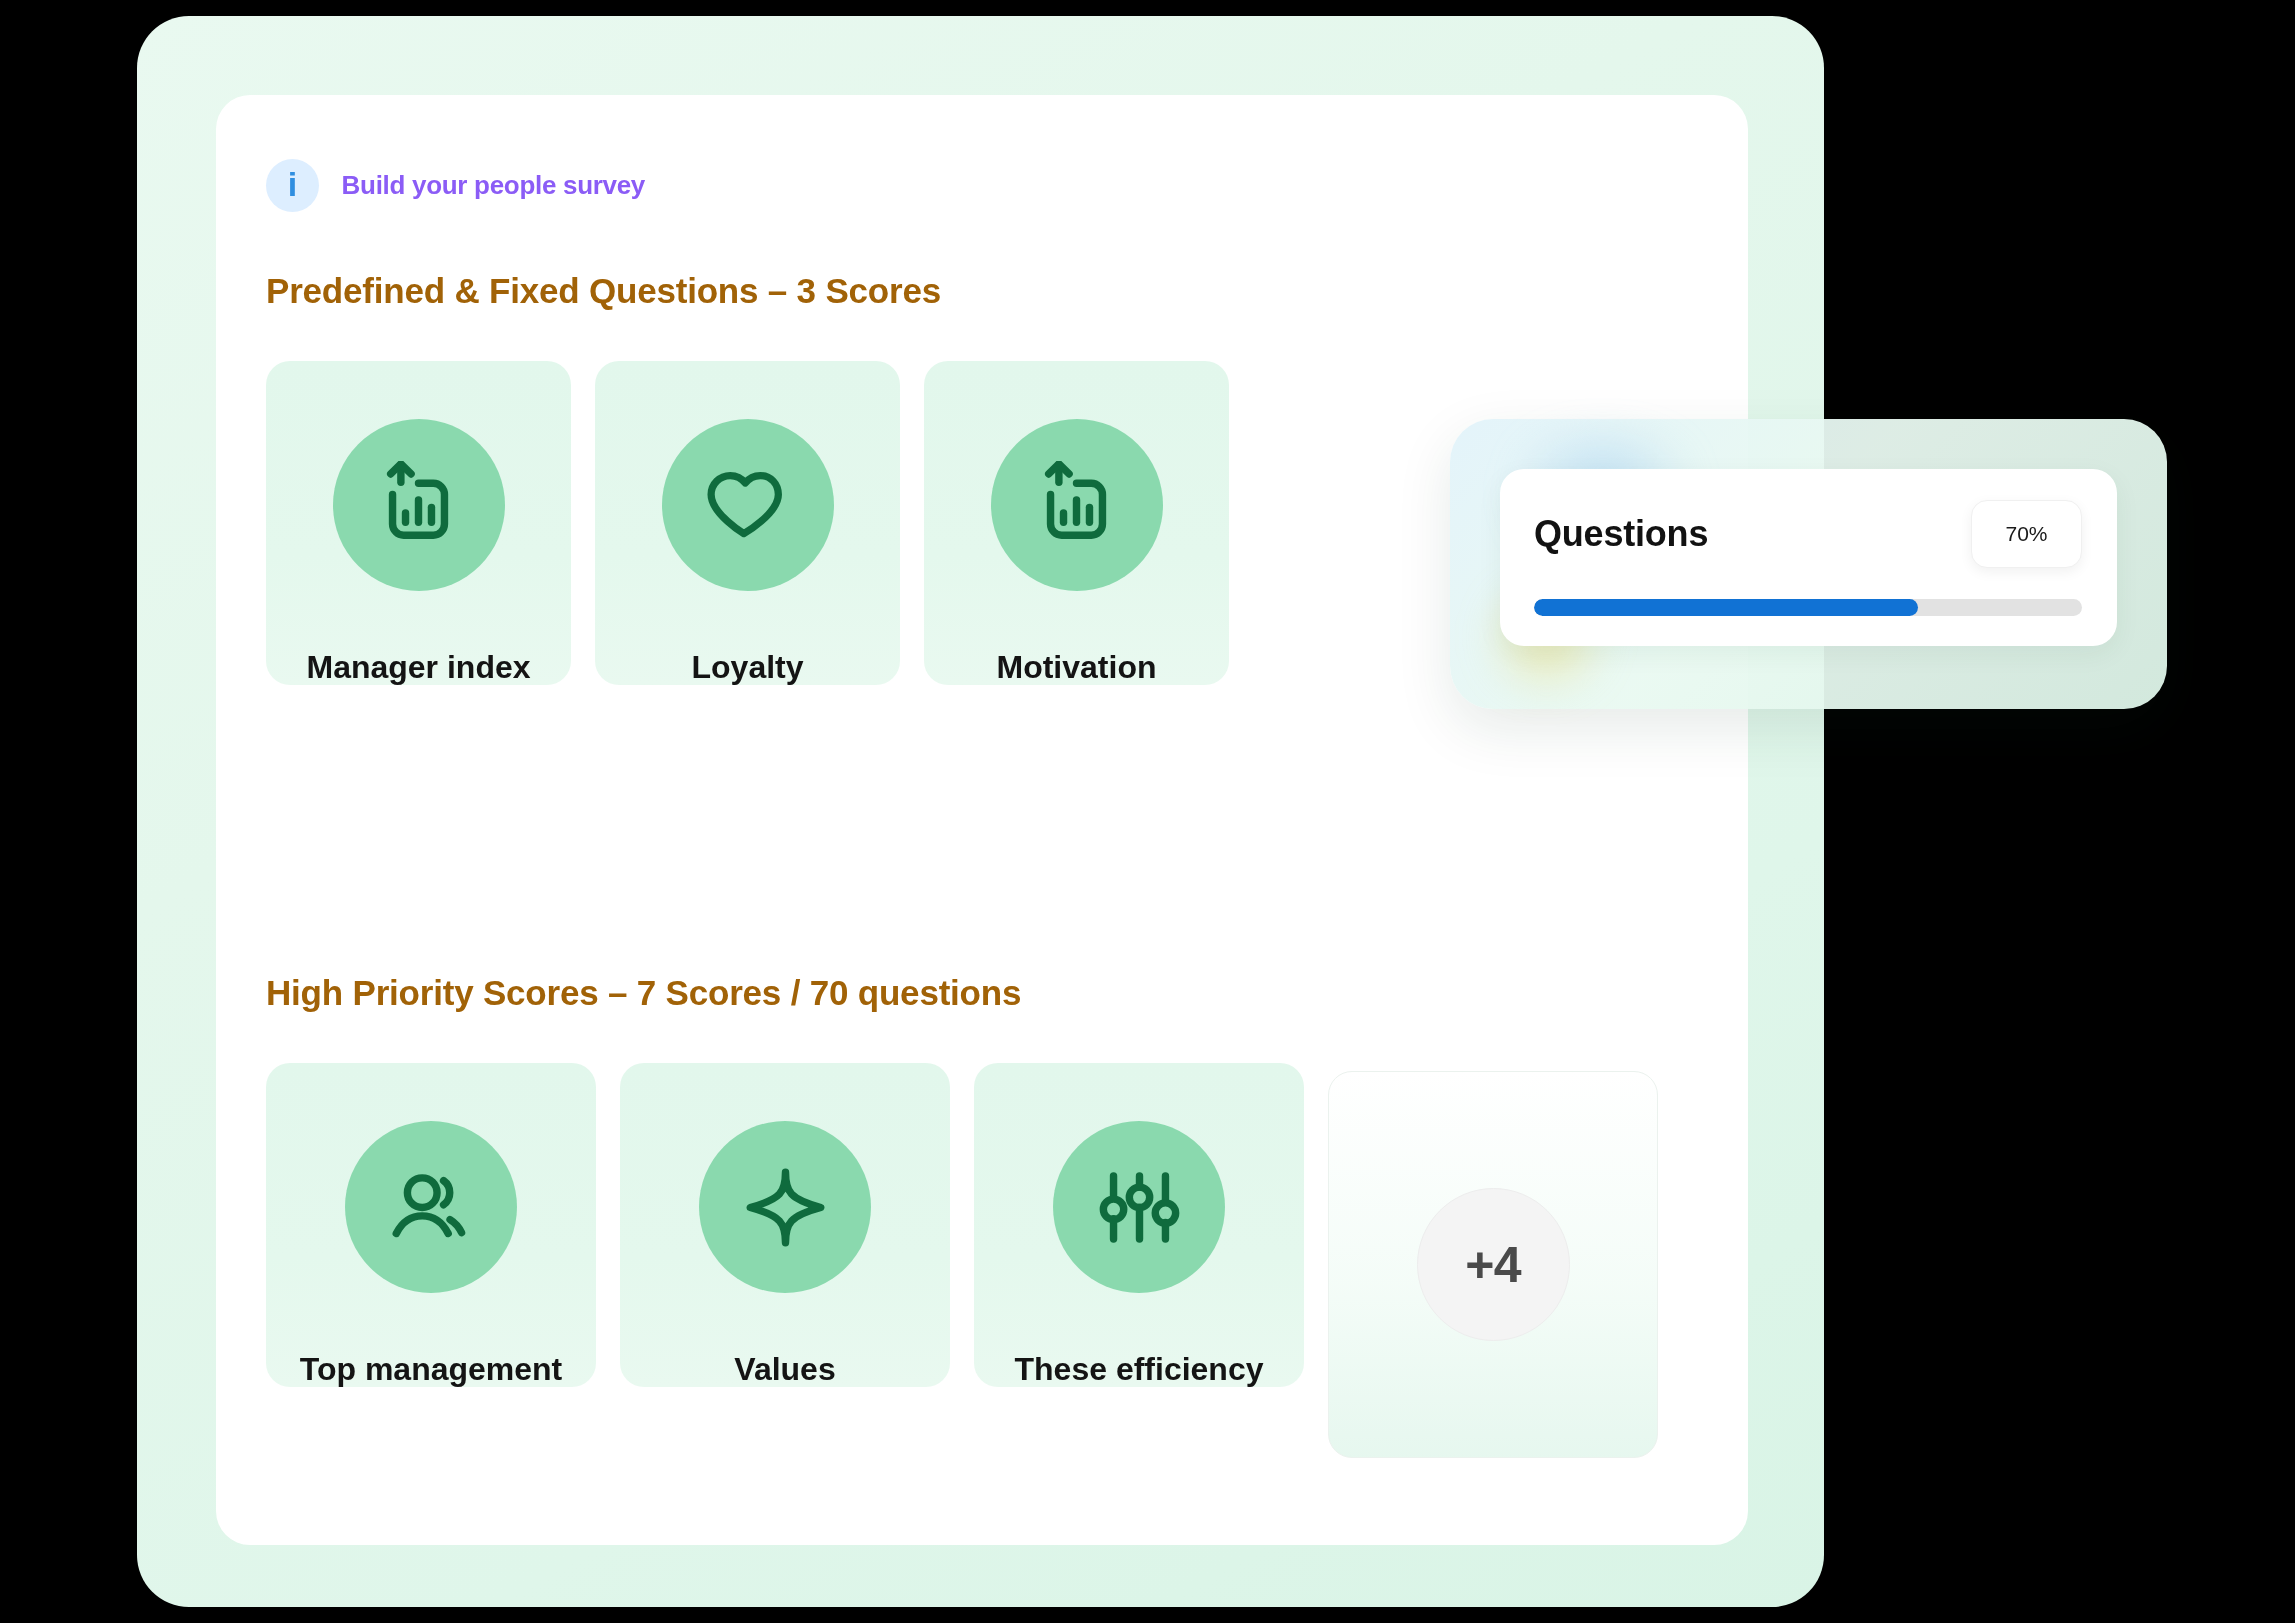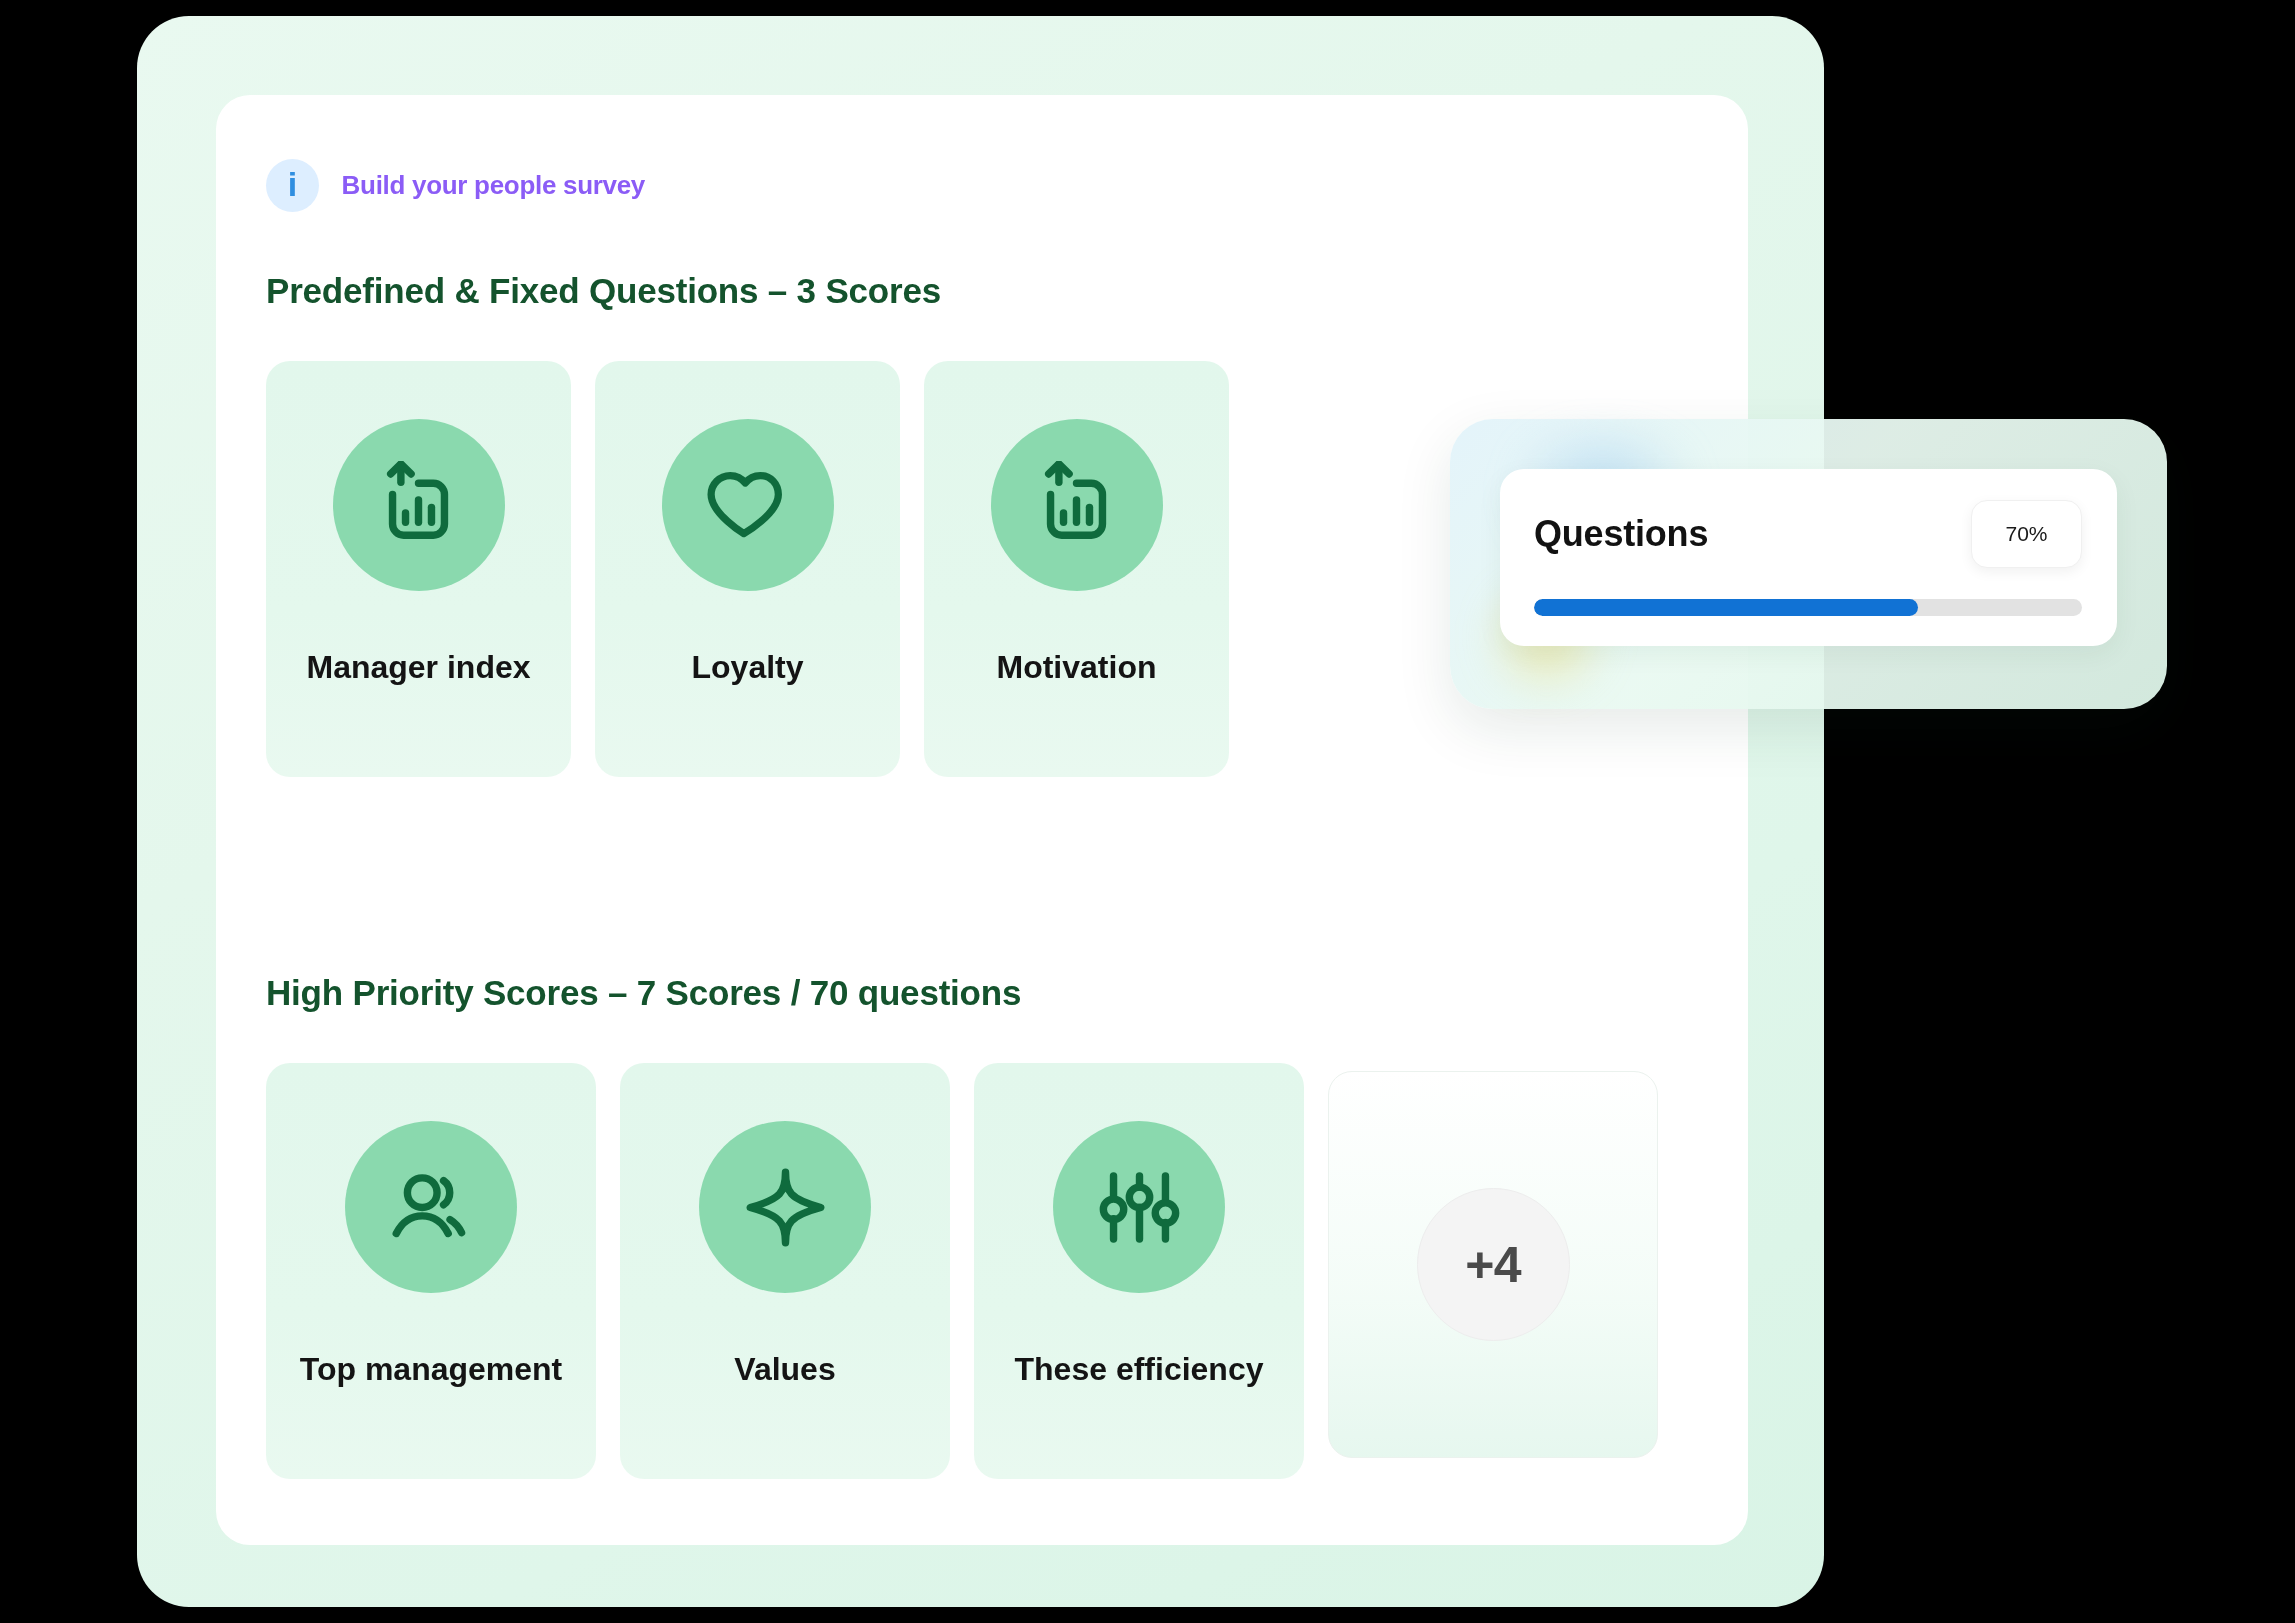--- a/index.html
+++ b/index.html
@@ -79,41 +79,41 @@
 
   
   .section {
     position: absolute;
     left: 50px;
     width: 1434px;
   }
   .section-title {
     font-size: 35px;
     font-weight: 700;
-    color: #14532d;
+    color: #a16207;
     letter-spacing: -0.2px;
     white-space: nowrap;
   }
   .section-desc {
     margin-top: 27px;
     font-size: 32px;
     line-height: 1.33;
     color: #4d4d4d;
     max-width: 1047px;
   }
 
   
   .card-grid {
     display: flex;
     gap: 24px;
   }
 
   .score-card {
     width: 305px;
-    height: 416px;
+    height: 324px;
     border-radius: 24px;
     background: linear-gradient(180deg, #e2f7ec 0%, #e4f8ed 60%, #e9f9f0 100%);
     display: flex;
     flex-direction: column;
     align-items: center;
     flex: none;
     position: relative;
   }
   .score-card .icon-circle {
     width: 172px;

